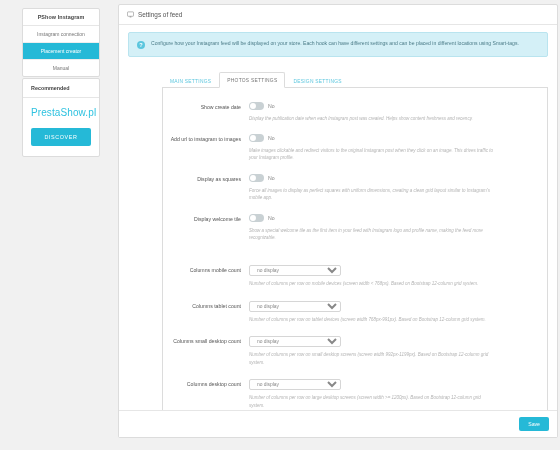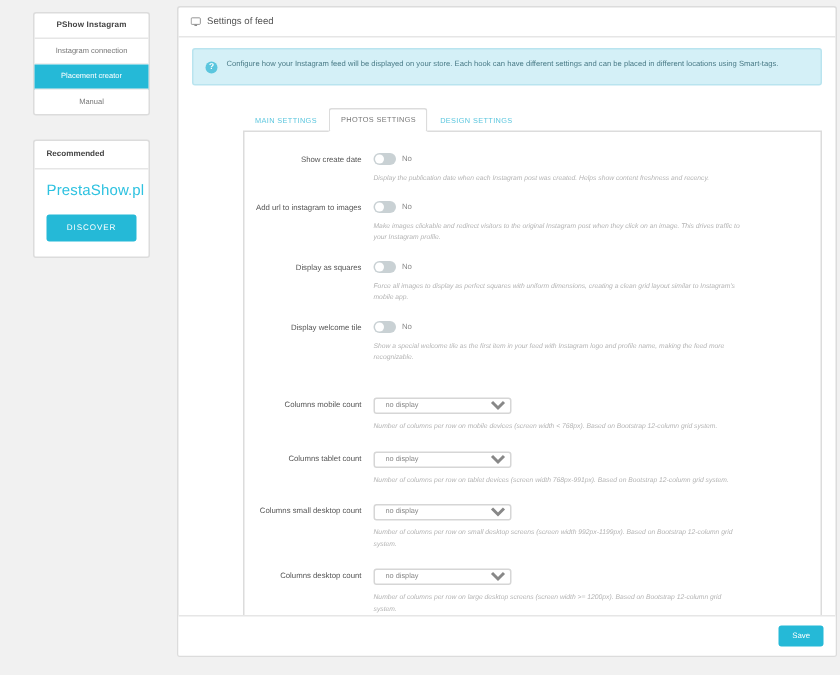--- a/index.html
+++ b/index.html
@@ -35,21 +35,21 @@
     flex: 1 1 auto;
     padding: 0 2px 0 0;
     box-sizing: border-box;
   }
 
   
   .side-panel {
     background: #ffffff;
     border: 1px solid #dcdcdc;
     border-radius: 2px;
-    margin-bottom: 16px;
+    margin-bottom: 1px;
   }
   .side-panel-title {
     text-align: center;
     font-weight: bold;
     font-size: 5.4px;
     color: #444;
     padding: 5px 3px 5px 3px;
     border-bottom: 1px solid #e6e6e6;
     letter-spacing: 0.1px;
   }

